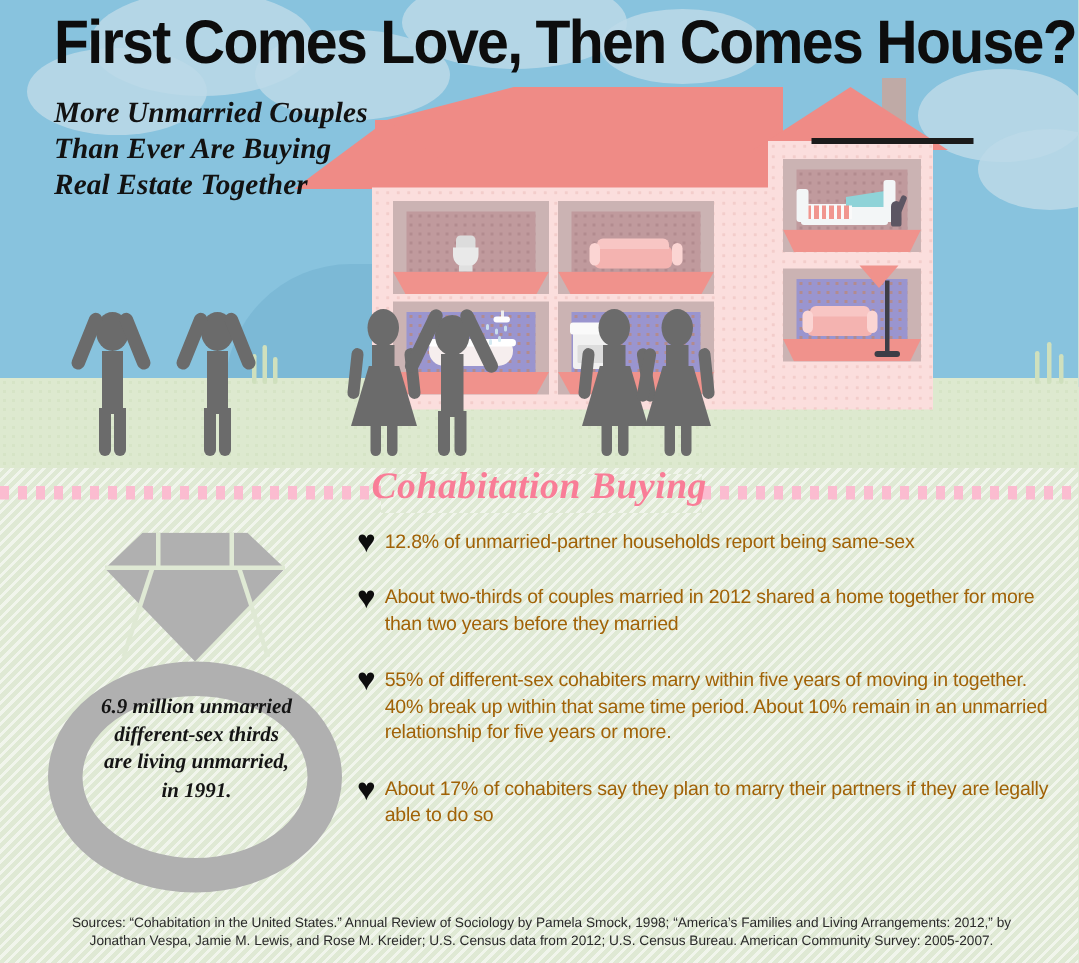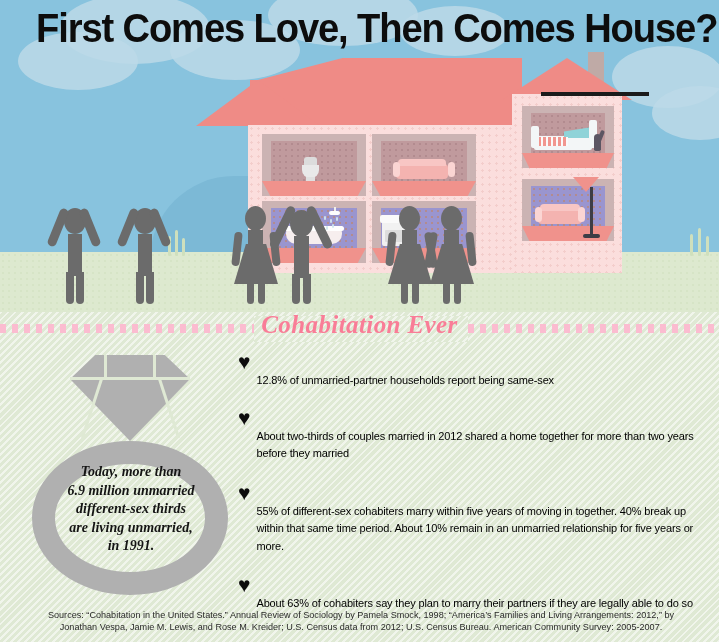--- a/index.html
+++ b/index.html
@@ -129,22 +129,22 @@
     clip-path:polygon(0 28%,21% 0,79% 0,100% 28%,50% 100%);}
   .facet{position:absolute;background:#dfe9d4;}
   .ring-text{position:absolute;left:38px;top:108px;width:142px;text-align:center;
     font-family:"Liberation Serif",serif;font-weight:bold;font-style:italic;
     font-size:14px;line-height:18.5px;color:#141414;}
 
   
   .facts{position:absolute;left:238px;top:352px;width:470px;}
   .fact{position:relative;display:flex;align-items:flex-start;margin-bottom:18px;}
   .fact .hrt{flex:0 0 auto;color:#0d0d0d;font-size:21px;line-height:19px;margin-right:6px;}
-  .fact .ftxt{font-family:"Liberation Sans",sans-serif;font-size:11px;line-height:17.5px;
-    color:#000000;letter-spacing:-.15px;margin-top:20px;}
+  .fact .ftxt{font-family:"Liberation Sans",sans-serif;font-size:13px;line-height:17.5px;
+    color:#a16207;letter-spacing:-.15px;}
 
   
   .sources{position:absolute;left:16px;top:609px;width:690px;text-align:center;
     font-family:"Liberation Sans",sans-serif;font-size:9.1px;line-height:12px;color:#2a2a2a;}
 </style>
 </head>
 <body>
 
 <div class="stage">
 
@@ -312,36 +312,40 @@
     <div class="head" style="left:17px;top:6px;width:21px;height:25px;"></div>
     <div class="torso" style="left:20px;top:30px;width:15px;height:22px;"></div>
     <div class="skirt" style="left:6px;top:44px;width:44px;height:40px;"></div>
     <div class="arm" style="left:3px;top:32px;width:8px;height:36px;transform:rotate(10deg);"></div>
     <div class="arm" style="right:5px;top:32px;width:8px;height:34px;transform:rotate(-6deg);"></div>
     <div class="leg" style="left:19px;top:82px;width:7px;height:22px;"></div>
     <div class="leg" style="left:30px;top:82px;width:7px;height:22px;"></div>
   </div>
 
   <div class="title">First Comes Love, Then Comes House?</div>
+  <div class="subtitle">
+    <div>More Unmarried Couples</div>
+    <div>Than Ever Are Buying</div>
+    <div>Real Estate Together</div>
+  </div>
 
   <div class="divider"></div>
   <div class="divider-mask"></div>
-  <div class="section-title">Cohabitation Ever</div>
+  <div class="section-title">Cohabitation Buying</div>
 
   <div class="ring">
     <div class="band"></div>
     <div class="gem"></div>
 
     <div class="facet" style="left:48px;top:22px;width:120px;height:3px;"></div>
     <div class="facet" style="left:82px;top:0px;width:3px;height:24px;"></div>
     <div class="facet" style="left:131px;top:0px;width:3px;height:24px;"></div>
     <div class="facet" style="left:78px;top:24px;width:3px;height:62px;transform:rotate(18deg);transform-origin:top;"></div>
     <div class="facet" style="left:136px;top:24px;width:3px;height:62px;transform:rotate(-18deg);transform-origin:top;"></div>
     <div class="ring-text">
-      <div>Today, more than</div>
       <div>6.9 million unmarried</div>
       <div>different-sex thirds</div>
       <div>are living unmarried,</div>
       <div>in 1991.</div>
     </div>
   </div>
 
   <div class="facts">
     <div class="fact">
       <span class="hrt">♥</span>
@@ -350,21 +354,21 @@
     <div class="fact" style="margin-bottom:20px;">
       <span class="hrt">♥</span>
       <span class="ftxt">About two-thirds of couples married in 2012 shared a home together for more than two years before they married</span>
     </div>
     <div class="fact" style="margin-bottom:20px;">
       <span class="hrt">♥</span>
       <span class="ftxt">55% of different-sex cohabiters marry within five years of moving in together. 40% break up within that same time period. About 10% remain in an unmarried relationship for five years or more.</span>
     </div>
     <div class="fact">
       <span class="hrt">♥</span>
-      <span class="ftxt">About 63% of cohabiters say they plan to marry their partners if they are legally able to do so</span>
+      <span class="ftxt">About 17% of cohabiters say they plan to marry their partners if they are legally able to do so</span>
     </div>
   </div>
 
   <div class="sources">
     <div>Sources: “Cohabitation in the United States.” Annual Review of Sociology by Pamela Smock, 1998; “America’s Families and Living Arrangements: 2012,” by</div>
     <div>Jonathan Vespa, Jamie M. Lewis, and Rose M. Kreider; U.S. Census data from 2012; U.S. Census Bureau. American Community Survey: 2005-2007.</div>
   </div>
 
 </div>
 

